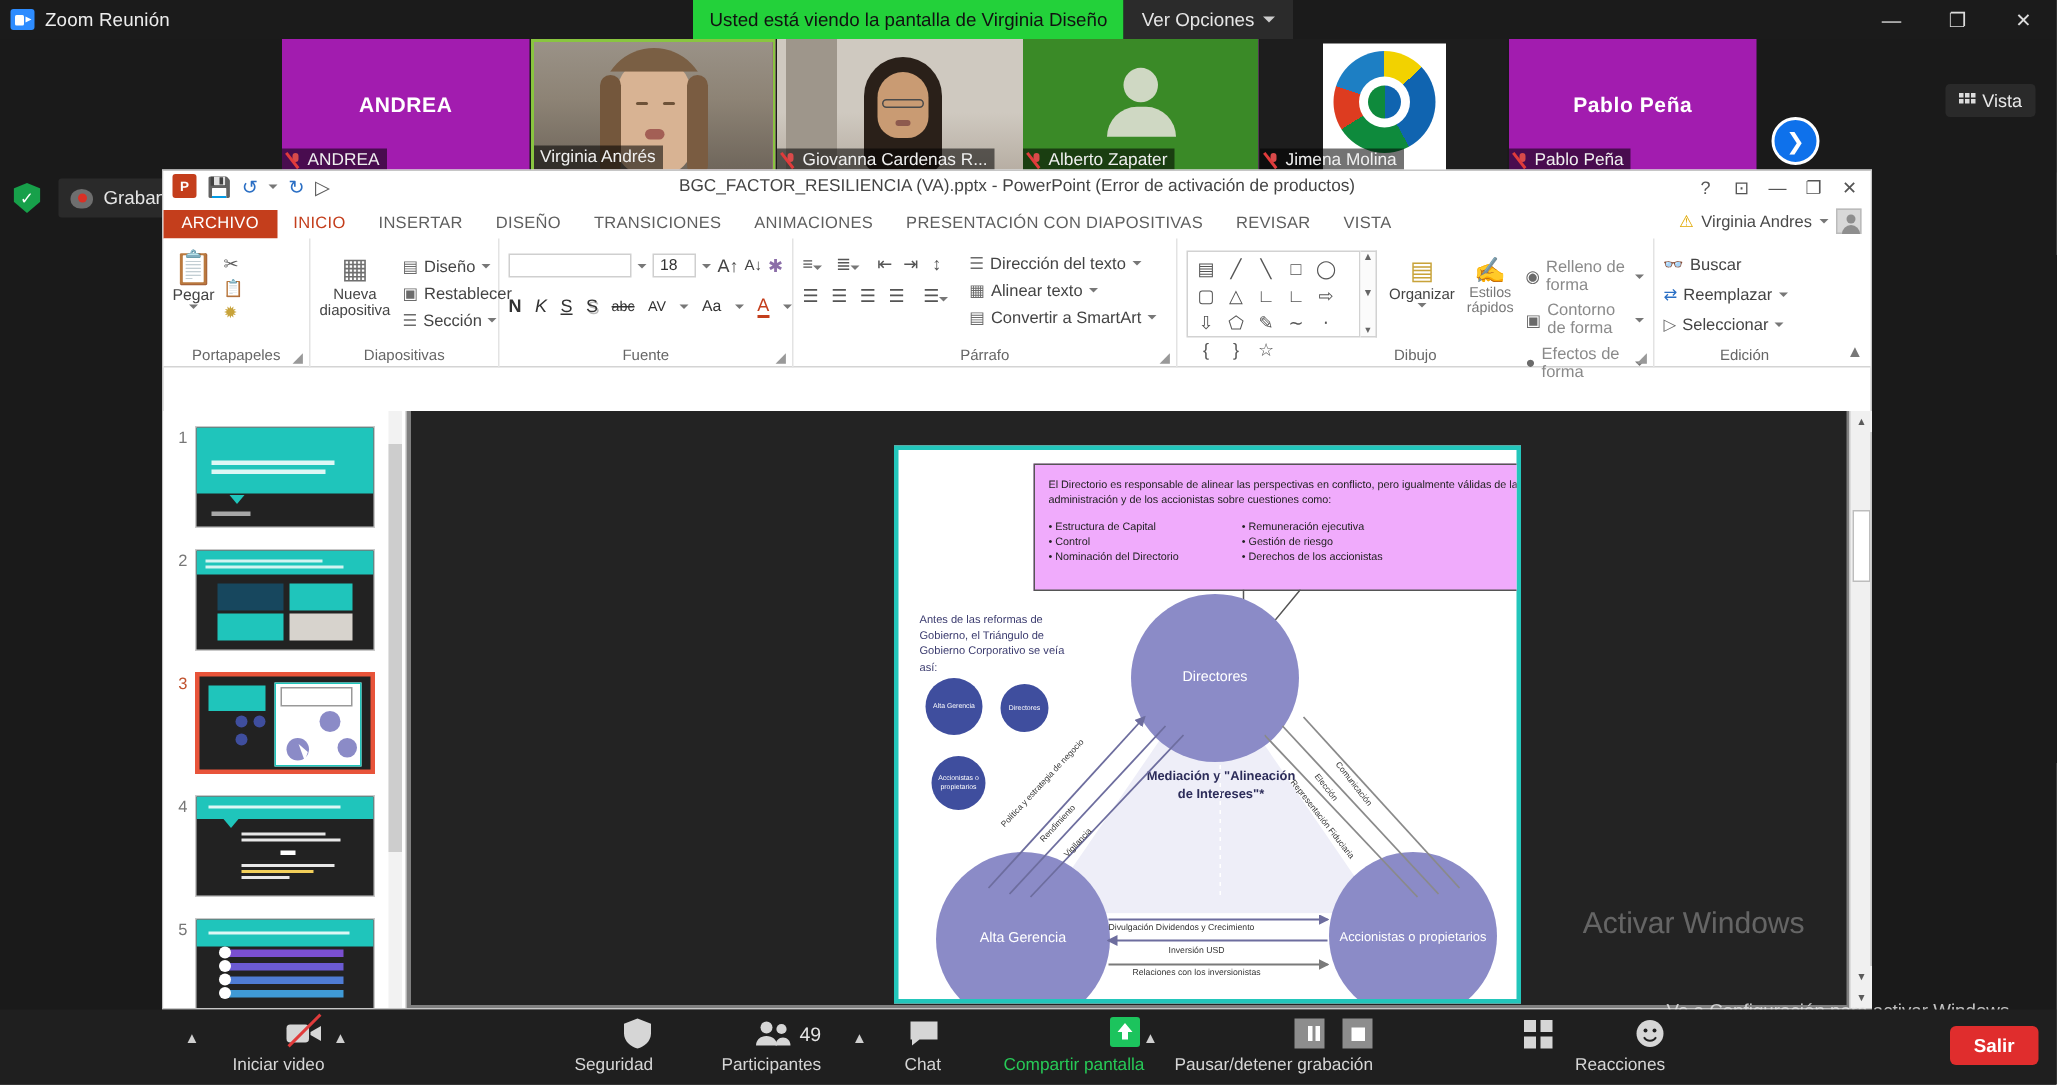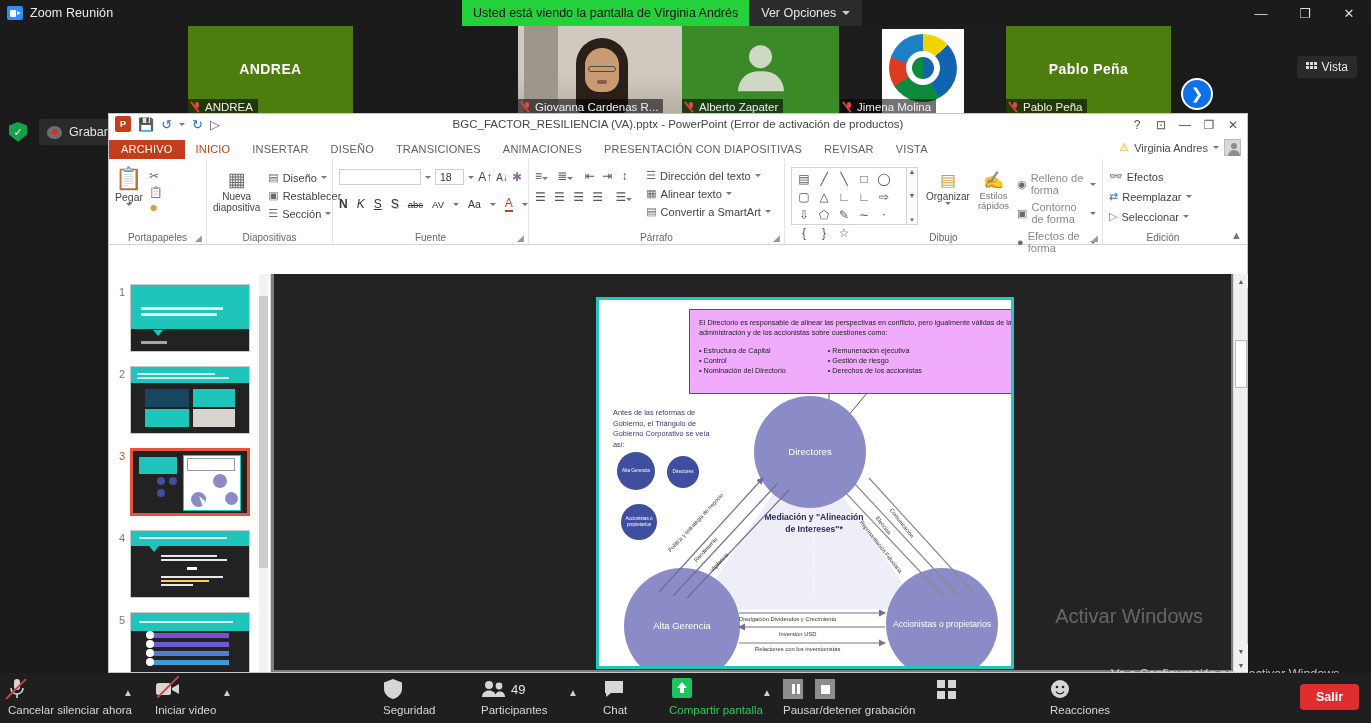--- a/index.html
+++ b/index.html
@@ -42,21 +42,21 @@
     background:#2b2b2b; color:#e6e6e6; height:26px; padding:0 12px;
     display:flex; align-items:center; gap:6px; font-size:12.5px;
   }
   .caret-dn { width:0;height:0;border-left:4px solid transparent;border-right:4px solid transparent;border-top:4px solid #ccc;}
   .win-ctl-group { position:absolute; right:0; top:0; height:26px; display:flex; }
   .win-ctl { width:44px; height:26px; display:flex; align-items:center; justify-content:center;
              color:#dcdcdc; font-size:13px; }
 
   
   .strip { position:absolute; top:26px; left:0; width:1371px; height:89px; background:#1a1a1a; }
-  .tile { position:absolute; top:0; height:89px; background:#4d7c0f; overflow:hidden; }
+  .tile { position:absolute; top:0; height:89px; background:#a21caf; overflow:hidden; }
   .tile .namebar {
     position:absolute; left:0; bottom:0; height:16px;
     background:rgba(0,0,0,.55); color:#f0f0f0; font-size:11.5px;
     display:flex; align-items:center; gap:4px; padding:0 5px 0 4px;
     max-width:100%; white-space:nowrap;
   }
   .tile .bigname {
     position:absolute; left:0; right:0; top:50%; transform:translateY(-60%);
     text-align:center; color:#fff; font-size:14px; font-weight:bold; letter-spacing:.4px;
   }
@@ -212,21 +212,21 @@
 
   .v-scroll { position:absolute; right:0; top:0; width:14px; height:398px; background:#f0f0f0;
               border-left:1px solid #dcdcdc; }
   .v-scroll .sb-btn { width:14px;height:14px;display:flex;align-items:center;justify-content:center;
                       font-size:7px;color:#5a5a5a;background:#f0f0f0;}
   .v-scroll .sb-thumb { position:absolute; left:1px; top:66px; width:12px; height:48px;
                         background:#fff; border:1px solid #bdbdbd; }
 
   
   .zbar { position:absolute; left:0; bottom:0; width:1371px; height:50px; background:#1f1f1f; }
-  .zitem { position:absolute; top:4px; display:flex; flex-direction:column; align-items:flex-start;
+  .zitem { position:absolute; top:4px; display:flex; flex-direction:column; align-items:flex-end;
            color:#d6d6d6; font-size:11.5px; width:auto; }
   .zitem .lbl { margin-top:3px; white-space:nowrap; }
   .zicon { height:24px; display:flex; align-items:center; justify-content:center; }
   .slash { position:absolute; width:30px; height:2px; background:#e03b3b; transform:rotate(-45deg); }
   .chev { position:absolute; top:14px; color:#cfcfcf; font-size:10px; }
   .exit-btn { position:absolute; right:12px; top:11px; background:#e02d2d; color:#fff;
               font-size:12.5px; font-weight:bold; padding:6px 16px; border-radius:4px; }
   .sq4 { width:19px;height:19px;display:grid;grid-template-columns:8px 8px;grid-template-rows:8px 8px;gap:3px;}
   .sq4 i { background:#d6d6d6; display:block; }
   .ppl-ico { display:flex; align-items:center; gap:4px; color:#d6d6d6; }
@@ -234,21 +234,21 @@
 </head>
 <body>
 
 <div id="app">
 
   <div class="zoom-titlebar">
     <span class="zoom-app-icon"></span>
     <span class="zoom-title-text">Zoom Reunión</span>
 
     <div class="share-banner">
-      <div class="share-green">Usted está viendo la pantalla de Virginia Andrés</div>
+      <div class="share-green">Usted está viendo la pantalla de Virginia Diseño</div>
       <div class="share-opts">
         <span>Ver Opciones</span>
         <span class="caret-dn"></span>
       </div>
     </div>
 
     <div class="win-ctl-group">
       <div class="win-ctl">—</div>
       <div class="win-ctl">❐</div>
       <div class="win-ctl close">✕</div>
@@ -258,20 +258,38 @@
   <div class="strip">
 
     <div class="tile" style="left:188px;width:165px;">
       <div class="bigname">ANDREA</div>
       <div class="namebar">
         <span class="mic-off"></span>
         <span>ANDREA</span>
       </div>
     </div>
 
+    <div class="tile active" style="left:354px;width:163px;">
+      <div class="tile-video" style="background:linear-gradient(180deg,#9a9287 0%,#8d8375 45%,#6f665b 100%);">
+        <div style="position:absolute;left:52px;top:6px;width:56px;height:83px;
+                    background:radial-gradient(ellipse at 50% 38%, #e6c9ab 0 36%, #caa customs 0);"></div>
+        <div style="position:absolute;left:55px;top:10px;width:50px;height:78px;border-radius:25px 25px 18px 18px;
+                    background:#d8b393;"></div>
+        <div style="position:absolute;left:45px;top:4px;width:70px;height:85px;border-radius:35px 35px 0 0;
+                    background:linear-gradient(180deg,#7a5f44 0 18%,rgba(122,95,68,0) 19%);"></div>
+        <div style="position:absolute;left:44px;top:22px;width:14px;height:67px;background:#74573c;border-radius:8px;"></div>
+        <div style="position:absolute;left:102px;top:22px;width:14px;height:67px;background:#7a5c41;border-radius:8px;"></div>
+        <div style="position:absolute;left:68px;top:40px;width:8px;height:2px;background:#6d5238;border-radius:2px;"></div>
+        <div style="position:absolute;left:86px;top:40px;width:8px;height:2px;background:#6d5238;border-radius:2px;"></div>
+        <div style="position:absolute;left:74px;top:58px;width:13px;height:7px;background:#a35f55;border-radius:4px;"></div>
+      </div>
+      <div class="namebar">
+        <span>Virginia Andrés</span>
+      </div>
+    </div>
 
     <div class="tile" style="left:518px;width:186px;">
       <div class="tile-video" style="background:linear-gradient(180deg,#cfc9c0 0 55%,#b6ada2 100%);">
         <div style="position:absolute;left:6px;top:0;width:34px;height:89px;background:#9e968b;"></div>
         <div style="position:absolute;left:58px;top:12px;width:52px;height:77px;border-radius:26px 26px 10px 10px;background:#2a2019;"></div>
         <div style="position:absolute;left:67px;top:22px;width:34px;height:44px;border-radius:17px 17px 14px 14px;background:#c99b73;"></div>
         <div style="position:absolute;left:70px;top:40px;width:28px;height:6px;border:1px solid #4a4a4a;border-radius:3px;"></div>
         <div style="position:absolute;left:79px;top:54px;width:10px;height:4px;background:#8d5a4e;border-radius:3px;"></div>
       </div>
       <div class="namebar">
@@ -565,21 +583,21 @@
           </div>
         </div>
         <div class="glabel">Dibujo</div>
         <div class="dialog-launcher">◢</div>
       </div>
 
       <div class="rgroup" style="width:120px;border-right:0;">
         <div style="display:flex;flex-direction:column;gap:7px;padding-top:7px;">
           <span class="rbtn">
               <span class="icn">👓</span>
-              <span>Efectos</span>
+              <span>Buscar</span>
             </span>
           <span class="rbtn">
               <span class="icn" style="color:#2b6fc4">⇄</span>
               <span>Reemplazar</span>
               <span class="tiny-caret"></span>
             </span>
           <span class="rbtn">
               <span class="icn">▷</span>
               <span>Seleccionar</span>
               <span class="tiny-caret"></span>
@@ -771,31 +789,20 @@
           <div class="sb-btn" style="position:absolute;bottom:0;">▼</div>
         </div>
       </div>
     </div>
   </div>
 
   <div style="position:absolute;right:28px;bottom:42px;color:rgba(230,230,230,.82);font-size:12.5px;">Ve a Configuración para activar Windows.</div>
 
   <div class="zbar">
 
-    <div class="zitem" style="left:8px;">
-      <span class="zicon" style="position:relative;">
-        <svg width="18" height="24" viewBox="0 0 18 24">
-            <rect x="6" y="2" width="6" height="11" rx="3" fill="#d6d6d6"></rect>
-            <path d="M3 11a6 6 0 0012 0" stroke="#d6d6d6" stroke-width="1.6" fill="none"></path>
-            <line x1="9" y1="17" x2="9" y2="21" stroke="#d6d6d6" stroke-width="1.6"></line>
-          </svg>
-        <span class="slash" style="left:-6px;top:11px;width:28px;"></span>
-      </span>
-      <span class="lbl">Cancelar silenciar ahora</span>
-    </div>
     <span class="chev" style="left:123px;">▲</span>
 
     <div class="zitem" style="left:155px;">
       <span class="zicon" style="position:relative;">
         <svg width="26" height="20" viewBox="0 0 26 20">
             <rect x="1" y="4" width="15" height="12" rx="2.5" fill="#d6d6d6"></rect>
             <path d="M17 9 L24 5 L24 15 L17 11 z" fill="#d6d6d6"></path>
           </svg>
         <span class="slash" style="left:-2px;top:9px;width:30px;"></span>
       </span>

